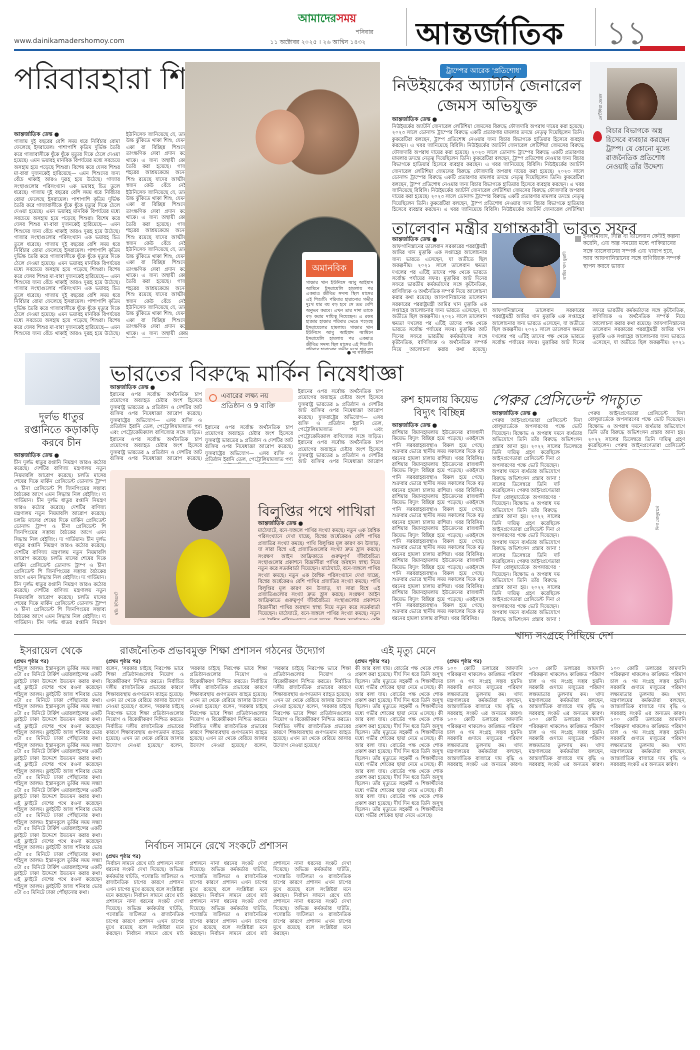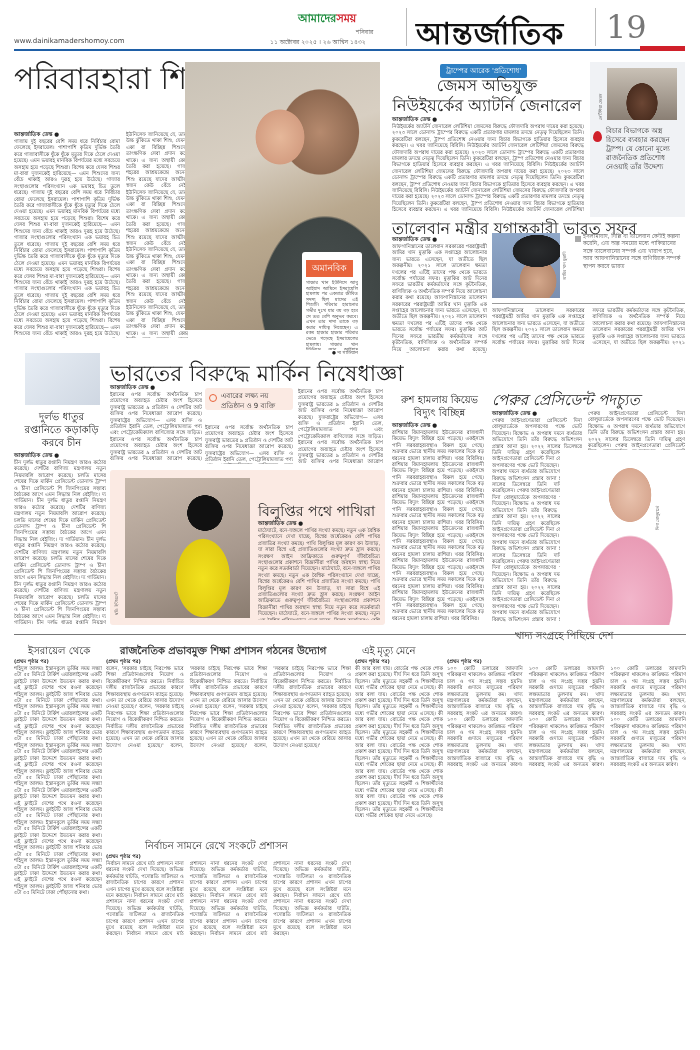--- a/index.html
+++ b/index.html
@@ -61,42 +61,42 @@
 </head>
 <body>
 
 <div class="abs url">www.dainikamadershomoy.com</div>
 <div class="abs brand serif"><span>আমাদের</span><span class="red">সময়</span></div>
 <div class="abs weekday">শনিবার</div>
 <div class="abs date">১১ অক্টোবর ২০২৫ । ২৬ আশ্বিন ১৪৩২</div>
 <div class="abs vline-h"></div>
 <div class="abs section-title serif">আন্তর্জাতিক</div>
 <div class="abs vline-h2"></div>
-<div class="abs page-num serif">19</div>
+<div class="abs page-num serif">১১</div>
 <div class="abs header-rule"></div>
 <div class="abs header-red"></div>
 
 <div class="abs headline" style="left:14px;top:62px;font-size:30px;line-height:34px;">
   <div>পরিবারহারা শিশুরা</div>
 </div>
 <div class="abs byline" style="left:14px;top:131px;">আন্তর্জাতিক ডেস্ক ●</div>
 <div class="abs body-text" style="left:14px;top:138px;width:106px;height:200px;">গাজায় দুই বছরের বেশি সময় ধরে নির্বিচার বোমা ফেলেছে ইসরায়েল। পাশাপাশি কৃত্রিম দুর্ভিক্ষ তৈরি করে গাজাবাসীকে ধুঁকে ধুঁকে মৃত্যুর দিকে ঠেলে দেওয়া হয়েছে। এমন ভয়াবহ মানবিক বিপর্যয়ের মধ্যে সবচেয়ে অসহায় হয়ে পড়েছে শিশুরা। বিশেষ করে যেসব শিশুর মা-বাবা দুজনকেই হারিয়েছে— এমন শিশুদের জন্য বেঁচে থাকাই আরও দুরূহ হয়ে উঠেছে। গাজার সংস্থাগুলোর পরিসংখ্যান এক ভয়াবহ চিত্র তুলে ধরেছে। গাজায় দুই বছরের বেশি সময় ধরে নির্বিচার বোমা ফেলেছে ইসরায়েল। পাশাপাশি কৃত্রিম দুর্ভিক্ষ তৈরি করে গাজাবাসীকে ধুঁকে ধুঁকে মৃত্যুর দিকে ঠেলে দেওয়া হয়েছে। এমন ভয়াবহ মানবিক বিপর্যয়ের মধ্যে সবচেয়ে অসহায় হয়ে পড়েছে শিশুরা। বিশেষ করে যেসব শিশুর মা-বাবা দুজনকেই হারিয়েছে— এমন শিশুদের জন্য বেঁচে থাকাই আরও দুরূহ হয়ে উঠেছে। গাজার সংস্থাগুলোর পরিসংখ্যান এক ভয়াবহ চিত্র তুলে ধরেছে। গাজায় দুই বছরের বেশি সময় ধরে নির্বিচার বোমা ফেলেছে ইসরায়েল। পাশাপাশি কৃত্রিম দুর্ভিক্ষ তৈরি করে গাজাবাসীকে ধুঁকে ধুঁকে মৃত্যুর দিকে ঠেলে দেওয়া হয়েছে। এমন ভয়াবহ মানবিক বিপর্যয়ের মধ্যে সবচেয়ে অসহায় হয়ে পড়েছে শিশুরা। বিশেষ করে যেসব শিশুর মা-বাবা দুজনকেই হারিয়েছে— এমন শিশুদের জন্য বেঁচে থাকাই আরও দুরূহ হয়ে উঠেছে। গাজার সংস্থাগুলোর পরিসংখ্যান এক ভয়াবহ চিত্র তুলে ধরেছে। গাজায় দুই বছরের বেশি সময় ধরে নির্বিচার বোমা ফেলেছে ইসরায়েল। পাশাপাশি কৃত্রিম দুর্ভিক্ষ তৈরি করে গাজাবাসীকে ধুঁকে ধুঁকে মৃত্যুর দিকে ঠেলে দেওয়া হয়েছে। এমন ভয়াবহ মানবিক বিপর্যয়ের মধ্যে সবচেয়ে অসহায় হয়ে পড়েছে শিশুরা। বিশেষ করে যেসব শিশুর মা-বাবা দুজনকেই হারিয়েছে— এমন শিশুদের জন্য বেঁচে থাকাই আরও দুরূহ হয়ে উঠেছে। গাজার সংস্থাগুলোর পরিসংখ্যান এক ভয়াবহ চিত্র তুলে ধরেছে। গাজায় দুই বছরের বেশি সময় ধরে নির্বিচার বোমা ফেলেছে ইসরায়েল। পাশাপাশি কৃত্রিম দুর্ভিক্ষ তৈরি করে গাজাবাসীকে ধুঁকে ধুঁকে মৃত্যুর দিকে ঠেলে দেওয়া হয়েছে। এমন ভয়াবহ মানবিক বিপর্যয়ের মধ্যে সবচেয়ে অসহায় হয়ে পড়েছে শিশুরা। বিশেষ করে যেসব শিশুর মা-বাবা দুজনকেই হারিয়েছে— এমন শিশুদের জন্য বেঁচে থাকাই আরও দুরূহ হয়ে উঠেছে। গাজার সংস্থাগুলোর পরিসংখ্যান এক ভয়াবহ চিত্র তুলে ধরেছে। গাজায় দুই বছরের বেশি সময় ধরে নির্বিচার বোমা ফেলেছে ইসরায়েল। পাশাপাশি কৃত্রিম দুর্ভিক্ষ তৈরি করে গাজাবাসীকে ধুঁকে ধুঁকে মৃত্যুর দিকে ঠেলে দেওয়া হয়েছে। এমন ভয়াবহ মানবিক বিপর্যয়ের মধ্যে সবচেয়ে অসহায় হয়ে পড়েছে শিশুরা। বিশেষ করে যেসব শিশুর মা-বাবা দুজনকেই হারিয়েছে— এমন শিশুদের জন্য বেঁচে থাকাই আরও দুরূহ হয়ে উঠেছে। গাজার সংস্থাগুলোর পরিসংখ্যান এক ভয়াবহ চিত্র তুলে ধরেছে। </div>
 <div class="abs body-text" style="left:126px;top:131px;width:62px;height:207px;">ইউনিসেফ জানিয়েছে যে, তারা উচ্চ ঝুঁকিতে থাকা শিশু, যেমন- একা বা বিচ্ছিন্ন শিশুদের তাৎক্ষণিক সেবা প্রদান করে থাকে। এ জন্য অস্থায়ী কেন্দ্র তৈরি করা হয়েছে। গাজা শহরের আশ্রয়কেন্দ্রে অনেক শিশু রয়েছে যাদের আত্মীয়-স্বজন কেউ বেঁচে নেই। ইউনিসেফ জানিয়েছে যে, তারা উচ্চ ঝুঁকিতে থাকা শিশু, যেমন- একা বা বিচ্ছিন্ন শিশুদের তাৎক্ষণিক সেবা প্রদান করে থাকে। এ জন্য অস্থায়ী কেন্দ্র তৈরি করা হয়েছে। গাজা শহরের আশ্রয়কেন্দ্রে অনেক শিশু রয়েছে যাদের আত্মীয়-স্বজন কেউ বেঁচে নেই। ইউনিসেফ জানিয়েছে যে, তারা উচ্চ ঝুঁকিতে থাকা শিশু, যেমন- একা বা বিচ্ছিন্ন শিশুদের তাৎক্ষণিক সেবা প্রদান করে থাকে। এ জন্য অস্থায়ী কেন্দ্র তৈরি করা হয়েছে। গাজা শহরের আশ্রয়কেন্দ্রে অনেক শিশু রয়েছে যাদের আত্মীয়-স্বজন কেউ বেঁচে নেই। ইউনিসেফ জানিয়েছে যে, তারা উচ্চ ঝুঁকিতে থাকা শিশু, যেমন- একা বা বিচ্ছিন্ন শিশুদের তাৎক্ষণিক সেবা প্রদান করে থাকে। এ জন্য অস্থায়ী কেন্দ্র তৈরি করা হয়েছে। গাজা শহরের আশ্রয়কেন্দ্রে অনেক শিশু রয়েছে যাদের আত্মীয়-স্বজন কেউ বেঁচে নেই। ইউনিসেফ জানিয়েছে যে, তারা উচ্চ ঝুঁকিতে থাকা শিশু, যেমন- একা বা বিচ্ছিন্ন শিশুদের তাৎক্ষণিক সেবা প্রদান করে থাকে। এ জন্য অস্থায়ী কেন্দ্র তৈরি করা হয়েছে। গাজা শহরের আশ্রয়কেন্দ্রে অনেক শিশু রয়েছে যাদের আত্মীয়-স্বজন কেউ বেঁচে নেই। ইউনিসেফ জানিয়েছে যে, তারা উচ্চ ঝুঁকিতে থাকা শিশু, যেমন- একা বা বিচ্ছিন্ন শিশুদের তাৎক্ষণিক সেবা প্রদান করে থাকে। এ জন্য অস্থায়ী কেন্দ্র তৈরি করা হয়েছে। গাজা শহরের আশ্রয়কেন্দ্রে অনেক শিশু রয়েছে যাদের আত্মীয়-স্বজন কেউ বেঁচে নেই। </div>
 <div class="abs photo photo-child" style="left:185px;top:62px;width:195px;height:268px;"></div>
 
-<div class="abs inset-card" style="left:302px;top:252px;width:60px;height:100px;">
+<div class="abs inset-card" style="left:302px;top:252px;width:75px;height:100px;">
   <div class="orange-tag" style="display:inline-block;margin-bottom:3px;">অমানবিক</div>
   <div class="body-text" style="height:70px;font-size:4.5px;line-height:5.6px;">গাজার খান ইউনিসে আবু আইয়াদ আমিনে ইসরায়েলি হামলায় পর একমাত্র জীবিত সদস্য ছিল মাসের এই শিশুটি। পরিবার হারানোর গভীর দুঃখ যার বয় বড় হবে সে তত বেশি অনুভব করবে। এখন তার দাদা তাকে বড় করার দায়িত্ব নিয়েছেন। এ রকম হাজার হাজার পরিবার ভেঙে পড়েছে ইসরায়েলের হামলায়। গাজার খান ইউনিসে আবু আইয়াদ আমিনে ইসরায়েলি হামলায় পর একমাত্র জীবিত সদস্য ছিল মাসের এই শিশুটি। পরিবার হারানোর গভীর দুঃখ যার বয় বড় হবে সে তত বেশি অনুভব করবে। এখন তার দাদা তাকে বড় করার দায়িত্ব নিয়েছেন। এ রকম হাজার হাজার পরিবার ভেঙে পড়েছে ইসরায়েলের হামলায়। গাজার খান ইউনিসে আবু আইয়াদ আমিনে ইসরায়েলি হামলায় পর একমাত্র জীবিত সদস্য ছিল মাসের এই শিশুটি। পরিবার হারানোর গভীর দুঃখ যার বয় বড় হবে সে তত বেশি অনুভব করবে। এখন তার দাদা তাকে বড় করার দায়িত্ব নিয়েছেন। এ রকম হাজার হাজার পরিবার ভেঙে পড়েছে ইসরায়েলের হামলায়। গাজার খান ইউনিসে আবু আইয়াদ আমিনে ইসরায়েলি হামলায় পর একমাত্র জীবিত সদস্য ছিল মাসের এই শিশুটি। পরিবার হারানোর গভীর দুঃখ যার বয় বড় হবে সে তত বেশি অনুভব করবে। এখন তার দাদা তাকে বড় করার দায়িত্ব নিয়েছেন। এ রকম হাজার হাজার পরিবার ভেঙে পড়েছে ইসরায়েলের হামলায়। গাজার খান ইউনিসে আবু আইয়াদ আমিনে ইসরায়েলি হামলায় পর একমাত্র জীবিত সদস্য ছিল মাসের এই শিশুটি। পরিবার হারানোর গভীর দুঃখ যার বয় বড় হবে সে তত বেশি অনুভব করবে। এখন তার দাদা তাকে বড় করার দায়িত্ব নিয়েছেন। এ রকম হাজার হাজার পরিবার ভেঙে পড়েছে ইসরায়েলের হামলায়। গাজার খান ইউনিসে আবু আইয়াদ আমিনে ইসরায়েলি হামলায় পর একমাত্র জীবিত সদস্য ছিল মাসের এই শিশুটি। পরিবার হারানোর গভীর দুঃখ যার বয় বড় হবে সে তত বেশি অনুভব করবে। এখন তার দাদা তাকে বড় করার দায়িত্ব নিয়েছেন। এ রকম হাজার হাজার পরিবার ভেঙে পড়েছে ইসরায়েলের হামলায়। </div>
   <div style="font-size:4.5px;text-align:right;">● দ্য গার্ডিয়ান</div>
 </div>
 
 <div class="abs blue-tag" style="left:440px;top:64px;">ট্রাম্পের আরেক 'প্রতিশোধ'</div>
 <div class="abs headline" style="left:392px;top:76px;width:190px;text-align:center;font-size:16px;line-height:20px;">
+  <div>নিউইয়র্কের অ্যাটর্নি জেনারেল</div>
   <div>জেমস অভিযুক্ত</div>
-  <div>নিউইয়র্কের অ্যাটর্নি জেনারেল</div>
 </div>
 <div class="abs byline" style="left:392px;top:116px;">আন্তর্জাতিক ডেস্ক ●</div>
 <div class="abs body-text" style="left:392px;top:123px;width:192px;height:88px;">নিউইয়র্কের অ্যাটর্নি জেনারেল লেটিশিয়া জেমসের বিরুদ্ধে ফৌজদারি অপরাধ দায়ের করা হয়েছে। ২০২৩ সালে ডোনাল্ড ট্রাম্পের বিরুদ্ধে একটি প্রতারণার মামলার তদন্তে নেতৃত্ব দিয়েছিলেন তিনি। কুকরেটিরা বলছেন, ট্রাম্প প্রতিশোধ নেওয়ার জন্য বিচার বিভাগকে হাতিয়ার হিসেবে ব্যবহার করছেন। এ খবর জানিয়েছে বিবিসি। নিউইয়র্কের অ্যাটর্নি জেনারেল লেটিশিয়া জেমসের বিরুদ্ধে ফৌজদারি অপরাধ দায়ের করা হয়েছে। ২০২৩ সালে ডোনাল্ড ট্রাম্পের বিরুদ্ধে একটি প্রতারণার মামলার তদন্তে নেতৃত্ব দিয়েছিলেন তিনি। কুকরেটিরা বলছেন, ট্রাম্প প্রতিশোধ নেওয়ার জন্য বিচার বিভাগকে হাতিয়ার হিসেবে ব্যবহার করছেন। এ খবর জানিয়েছে বিবিসি। নিউইয়র্কের অ্যাটর্নি জেনারেল লেটিশিয়া জেমসের বিরুদ্ধে ফৌজদারি অপরাধ দায়ের করা হয়েছে। ২০২৩ সালে ডোনাল্ড ট্রাম্পের বিরুদ্ধে একটি প্রতারণার মামলার তদন্তে নেতৃত্ব দিয়েছিলেন তিনি। কুকরেটিরা বলছেন, ট্রাম্প প্রতিশোধ নেওয়ার জন্য বিচার বিভাগকে হাতিয়ার হিসেবে ব্যবহার করছেন। এ খবর জানিয়েছে বিবিসি। নিউইয়র্কের অ্যাটর্নি জেনারেল লেটিশিয়া জেমসের বিরুদ্ধে ফৌজদারি অপরাধ দায়ের করা হয়েছে। ২০২৩ সালে ডোনাল্ড ট্রাম্পের বিরুদ্ধে একটি প্রতারণার মামলার তদন্তে নেতৃত্ব দিয়েছিলেন তিনি। কুকরেটিরা বলছেন, ট্রাম্প প্রতিশোধ নেওয়ার জন্য বিচার বিভাগকে হাতিয়ার হিসেবে ব্যবহার করছেন। এ খবর জানিয়েছে বিবিসি। নিউইয়র্কের অ্যাটর্নি জেনারেল লেটিশিয়া জেমসের বিরুদ্ধে ফৌজদারি অপরাধ দায়ের করা হয়েছে। ২০২৩ সালে ডোনাল্ড ট্রাম্পের বিরুদ্ধে একটি প্রতারণার মামলার তদন্তে নেতৃত্ব দিয়েছিলেন তিনি। কুকরেটিরা বলছেন, ট্রাম্প প্রতিশোধ নেওয়ার জন্য বিচার বিভাগকে হাতিয়ার হিসেবে ব্যবহার করছেন। এ খবর জানিয়েছে বিবিসি। নিউইয়র্কের অ্যাটর্নি জেনারেল লেটিশিয়া জেমসের বিরুদ্ধে ফৌজদারি অপরাধ দায়ের করা হয়েছে। ২০২৩ সালে ডোনাল্ড ট্রাম্পের বিরুদ্ধে একটি প্রতারণার মামলার তদন্তে নেতৃত্ব দিয়েছিলেন তিনি। কুকরেটিরা বলছেন, ট্রাম্প প্রতিশোধ নেওয়ার জন্য বিচার বিভাগকে হাতিয়ার হিসেবে ব্যবহার করছেন। এ খবর জানিয়েছে বিবিসি। </div>
 
 <div class="abs grey-box" style="left:590px;top:62px;width:95px;height:155px;"></div>
 <div class="abs credit" style="left:598px;top:75px;height:45px;">লেটিশিয়া জেমস</div>
 <div class="abs photo photo-letitia" style="left:607px;top:68px;width:70px;height:52px;"></div>
 <div class="abs bullet-red" style="left:593px;top:131px;"></div>
 <div class="abs" style="left:606px;top:127px;width:78px;font-size:7px;line-height:9px;color:#333;">বিচার বিভাগকে অস্ত্র হিসেবে ব্যবহার করছেন ট্রাম্প। যে কোনো মূল্যে রাজনৈতিক প্রতিশোধ নেওয়াই তাঁর উদ্দেশ্য</div>
 
@@ -107,21 +107,21 @@
 <div class="abs credit" style="left:562px;top:240px;height:40px;">আমির খান মুত্তাকি</div>
 <div class="abs bullet-grey" style="left:575px;top:236px;"></div>
 <div class="abs" style="left:583px;top:233px;width:100px;font-size:5.6px;line-height:7.4px;color:#555;">ইসলামাবাদ, দিল্লি বা তালেবান কেউই কল্পনা করেনি, এত অল্প সময়ের মধ্যে পাকিস্তানের সঙ্গে তালেবানের সম্পর্ক এত খারাপ হবে, আর আফগানিস্তানের সঙ্গে বাণিজ্যিক সম্পর্ক স্থাপন করবে ভারত</div>
 <div class="abs rule" style="left:492px;top:303px;width:193px;"></div>
 <div class="abs body-text" style="left:492px;top:307px;width:193px;height:40px;column-count:2;column-gap:8px;">আফগানিস্তানের তালেবান সরকারের পররাষ্ট্রমন্ত্রী আমির খান মুত্তাকি এক সপ্তাহের আলোচনার জন্য ভারতে এসেছেন, যা অতীতে ছিল অকল্পনীয়। ২০২১ সালে তালেবান ক্ষমতা দখলের পর এটিই তাদের পক্ষ থেকে ভারতে সর্বোচ্চ পর্যায়ের সফর। মুত্তাকির আট দিনের সফরে ভারতীয় কর্মকর্তাদের সঙ্গে কূটনৈতিক, বাণিজ্যিক ও অর্থনৈতিক সম্পর্ক নিয়ে আলোচনা করার কথা রয়েছে। আফগানিস্তানের তালেবান সরকারের পররাষ্ট্রমন্ত্রী আমির খান মুত্তাকি এক সপ্তাহের আলোচনার জন্য ভারতে এসেছেন, যা অতীতে ছিল অকল্পনীয়। ২০২১ সালে তালেবান ক্ষমতা দখলের পর এটিই তাদের পক্ষ থেকে ভারতে সর্বোচ্চ পর্যায়ের সফর। মুত্তাকির আট দিনের সফরে ভারতীয় কর্মকর্তাদের সঙ্গে কূটনৈতিক, বাণিজ্যিক ও অর্থনৈতিক সম্পর্ক নিয়ে আলোচনা করার কথা রয়েছে। আফগানিস্তানের তালেবান সরকারের পররাষ্ট্রমন্ত্রী আমির খান মুত্তাকি এক সপ্তাহের আলোচনার জন্য ভারতে এসেছেন, যা অতীতে ছিল অকল্পনীয়। ২০২১ সালে তালেবান ক্ষমতা দখলের পর এটিই তাদের পক্ষ থেকে ভারতে সর্বোচ্চ পর্যায়ের সফর। মুত্তাকির আট দিনের সফরে ভারতীয় কর্মকর্তাদের সঙ্গে কূটনৈতিক, বাণিজ্যিক ও অর্থনৈতিক সম্পর্ক নিয়ে আলোচনা করার কথা রয়েছে। আফগানিস্তানের তালেবান সরকারের পররাষ্ট্রমন্ত্রী আমির খান মুত্তাকি এক সপ্তাহের আলোচনার জন্য ভারতে এসেছেন, যা অতীতে ছিল অকল্পনীয়। ২০২১ সালে তালেবান ক্ষমতা দখলের পর এটিই তাদের পক্ষ থেকে ভারতে সর্বোচ্চ পর্যায়ের সফর। মুত্তাকির আট দিনের সফরে ভারতীয় কর্মকর্তাদের সঙ্গে কূটনৈতিক, বাণিজ্যিক ও অর্থনৈতিক সম্পর্ক নিয়ে আলোচনা করার কথা রয়েছে। আফগানিস্তানের তালেবান সরকারের পররাষ্ট্রমন্ত্রী আমির খান মুত্তাকি এক সপ্তাহের আলোচনার জন্য ভারতে এসেছেন, যা অতীতে ছিল অকল্পনীয়। ২০২১ সালে তালেবান ক্ষমতা দখলের পর এটিই তাদের পক্ষ থেকে ভারতে সর্বোচ্চ পর্যায়ের সফর। মুত্তাকির আট দিনের সফরে ভারতীয় কর্মকর্তাদের সঙ্গে কূটনৈতিক, বাণিজ্যিক ও অর্থনৈতিক সম্পর্ক নিয়ে আলোচনা করার কথা রয়েছে। আফগানিস্তানের তালেবান সরকারের পররাষ্ট্রমন্ত্রী আমির খান মুত্তাকি এক সপ্তাহের আলোচনার জন্য ভারতে এসেছেন, যা অতীতে ছিল অকল্পনীয়। ২০২১ সালে তালেবান ক্ষমতা দখলের পর এটিই তাদের পক্ষ থেকে ভারতে সর্বোচ্চ পর্যায়ের সফর। মুত্তাকির আট দিনের সফরে ভারতীয় কর্মকর্তাদের সঙ্গে কূটনৈতিক, বাণিজ্যিক ও অর্থনৈতিক সম্পর্ক নিয়ে আলোচনা করার কথা রয়েছে। </div>
 
 <div class="abs photo photo-chip" style="left:25px;top:353px;width:75px;height:52px;"></div>
 <div class="abs headline" style="left:110px;top:356px;font-size:22px;">ভারতের বিরুদ্ধে মার্কিন নিষেধাজ্ঞা</div>
 <div class="abs byline" style="left:110px;top:384px;">আন্তর্জাতিক ডেস্ক ●</div>
 <div class="abs body-text" style="left:110px;top:391px;width:92px;height:70px;">ইরানের ওপর সর্বোচ্চ অর্থনৈতিক চাপ প্রয়োগের অব্যাহত চেষ্টার অংশ হিসেবে যুক্তরাষ্ট্র ভারতের ৯ প্রতিষ্ঠান ও দেশটির আট ব্যক্তির ওপর নিষেধাজ্ঞা আরোপ করেছে। যুক্তরাষ্ট্রের অভিযোগ— এসব ব্যক্তি ও প্রতিষ্ঠান ইরানি তেল, পেট্রোলিয়ামজাত পণ্য এবং পেট্রোকেমিক্যাল বাণিজ্যের সঙ্গে জড়িত। ইরানের ওপর সর্বোচ্চ অর্থনৈতিক চাপ প্রয়োগের অব্যাহত চেষ্টার অংশ হিসেবে যুক্তরাষ্ট্র ভারতের ৯ প্রতিষ্ঠান ও দেশটির আট ব্যক্তির ওপর নিষেধাজ্ঞা আরোপ করেছে। যুক্তরাষ্ট্রের অভিযোগ— এসব ব্যক্তি ও প্রতিষ্ঠান ইরানি তেল, পেট্রোলিয়ামজাত পণ্য এবং পেট্রোকেমিক্যাল বাণিজ্যের সঙ্গে জড়িত। ইরানের ওপর সর্বোচ্চ অর্থনৈতিক চাপ প্রয়োগের অব্যাহত চেষ্টার অংশ হিসেবে যুক্তরাষ্ট্র ভারতের ৯ প্রতিষ্ঠান ও দেশটির আট ব্যক্তির ওপর নিষেধাজ্ঞা আরোপ করেছে। যুক্তরাষ্ট্রের অভিযোগ— এসব ব্যক্তি ও প্রতিষ্ঠান ইরানি তেল, পেট্রোলিয়ামজাত পণ্য এবং পেট্রোকেমিক্যাল বাণিজ্যের সঙ্গে জড়িত। ইরানের ওপর সর্বোচ্চ অর্থনৈতিক চাপ প্রয়োগের অব্যাহত চেষ্টার অংশ হিসেবে যুক্তরাষ্ট্র ভারতের ৯ প্রতিষ্ঠান ও দেশটির আট ব্যক্তির ওপর নিষেধাজ্ঞা আরোপ করেছে। যুক্তরাষ্ট্রের অভিযোগ— এসব ব্যক্তি ও প্রতিষ্ঠান ইরানি তেল, পেট্রোলিয়ামজাত পণ্য এবং পেট্রোকেমিক্যাল বাণিজ্যের সঙ্গে জড়িত। ইরানের ওপর সর্বোচ্চ অর্থনৈতিক চাপ প্রয়োগের অব্যাহত চেষ্টার অংশ হিসেবে যুক্তরাষ্ট্র ভারতের ৯ প্রতিষ্ঠান ও দেশটির আট ব্যক্তির ওপর নিষেধাজ্ঞা আরোপ করেছে। যুক্তরাষ্ট্রের অভিযোগ— এসব ব্যক্তি ও প্রতিষ্ঠান ইরানি তেল, পেট্রোলিয়ামজাত পণ্য এবং পেট্রোকেমিক্যাল বাণিজ্যের সঙ্গে জড়িত। ইরানের ওপর সর্বোচ্চ অর্থনৈতিক চাপ প্রয়োগের অব্যাহত চেষ্টার অংশ হিসেবে যুক্তরাষ্ট্র ভারতের ৯ প্রতিষ্ঠান ও দেশটির আট ব্যক্তির ওপর নিষেধাজ্ঞা আরোপ করেছে। যুক্তরাষ্ট্রের অভিযোগ— এসব ব্যক্তি ও প্রতিষ্ঠান ইরানি তেল, পেট্রোলিয়ামজাত পণ্য এবং পেট্রোকেমিক্যাল বাণিজ্যের সঙ্গে জড়িত। </div>
-<div class="abs pink-box" style="left:205px;top:388px;width:88px;height:22px;">
+<div class="abs pink-box" style="left:205px;top:388px;width:88px;height:14px;">
   <div class="bullet-ring" style="position:absolute;left:4px;top:6px;"></div>
   <div style="position:absolute;left:16px;top:3px;font-size:7px;line-height:10px;color:#333;">
     <div>এবারের লক্ষ্য নয়</div>
     <div>প্রতিষ্ঠান ও 9 ব্যক্তি</div>
   </div>
 </div>
 <div class="abs body-text" style="left:205px;top:424px;width:88px;height:40px;">ইরানের ওপর সর্বোচ্চ অর্থনৈতিক চাপ প্রয়োগের অব্যাহত চেষ্টার অংশ হিসেবে যুক্তরাষ্ট্র ভারতের ৯ প্রতিষ্ঠান ও দেশটির আট ব্যক্তির ওপর নিষেধাজ্ঞা আরোপ করেছে। যুক্তরাষ্ট্রের অভিযোগ— এসব ব্যক্তি ও প্রতিষ্ঠান ইরানি তেল, পেট্রোলিয়ামজাত পণ্য এবং পেট্রোকেমিক্যাল বাণিজ্যের সঙ্গে জড়িত। ইরানের ওপর সর্বোচ্চ অর্থনৈতিক চাপ প্রয়োগের অব্যাহত চেষ্টার অংশ হিসেবে যুক্তরাষ্ট্র ভারতের ৯ প্রতিষ্ঠান ও দেশটির আট ব্যক্তির ওপর নিষেধাজ্ঞা আরোপ করেছে। যুক্তরাষ্ট্রের অভিযোগ— এসব ব্যক্তি ও প্রতিষ্ঠান ইরানি তেল, পেট্রোলিয়ামজাত পণ্য এবং পেট্রোকেমিক্যাল বাণিজ্যের সঙ্গে জড়িত। ইরানের ওপর সর্বোচ্চ অর্থনৈতিক চাপ প্রয়োগের অব্যাহত চেষ্টার অংশ হিসেবে যুক্তরাষ্ট্র ভারতের ৯ প্রতিষ্ঠান ও দেশটির আট ব্যক্তির ওপর নিষেধাজ্ঞা আরোপ করেছে। যুক্তরাষ্ট্রের অভিযোগ— এসব ব্যক্তি ও প্রতিষ্ঠান ইরানি তেল, পেট্রোলিয়ামজাত পণ্য এবং পেট্রোকেমিক্যাল বাণিজ্যের সঙ্গে জড়িত। ইরানের ওপর সর্বোচ্চ অর্থনৈতিক চাপ প্রয়োগের অব্যাহত চেষ্টার অংশ হিসেবে যুক্তরাষ্ট্র ভারতের ৯ প্রতিষ্ঠান ও দেশটির আট ব্যক্তির ওপর নিষেধাজ্ঞা আরোপ করেছে। যুক্তরাষ্ট্রের অভিযোগ— এসব ব্যক্তি ও প্রতিষ্ঠান ইরানি তেল, পেট্রোলিয়ামজাত পণ্য এবং পেট্রোকেমিক্যাল বাণিজ্যের সঙ্গে জড়িত। ইরানের ওপর সর্বোচ্চ অর্থনৈতিক চাপ প্রয়োগের অব্যাহত চেষ্টার অংশ হিসেবে যুক্তরাষ্ট্র ভারতের ৯ প্রতিষ্ঠান ও দেশটির আট ব্যক্তির ওপর নিষেধাজ্ঞা আরোপ করেছে। যুক্তরাষ্ট্রের অভিযোগ— এসব ব্যক্তি ও প্রতিষ্ঠান ইরানি তেল, পেট্রোলিয়ামজাত পণ্য এবং পেট্রোকেমিক্যাল বাণিজ্যের সঙ্গে জড়িত। ইরানের ওপর সর্বোচ্চ অর্থনৈতিক চাপ প্রয়োগের অব্যাহত চেষ্টার অংশ হিসেবে যুক্তরাষ্ট্র ভারতের ৯ প্রতিষ্ঠান ও দেশটির আট ব্যক্তির ওপর নিষেধাজ্ঞা আরোপ করেছে। যুক্তরাষ্ট্রের অভিযোগ— এসব ব্যক্তি ও প্রতিষ্ঠান ইরানি তেল, পেট্রোলিয়ামজাত পণ্য এবং পেট্রোকেমিক্যাল বাণিজ্যের সঙ্গে জড়িত। </div>
 <div class="abs body-text" style="left:298px;top:388px;width:85px;height:76px;">ইরানের ওপর সর্বোচ্চ অর্থনৈতিক চাপ প্রয়োগের অব্যাহত চেষ্টার অংশ হিসেবে যুক্তরাষ্ট্র ভারতের ৯ প্রতিষ্ঠান ও দেশটির আট ব্যক্তির ওপর নিষেধাজ্ঞা আরোপ করেছে। যুক্তরাষ্ট্রের অভিযোগ— এসব ব্যক্তি ও প্রতিষ্ঠান ইরানি তেল, পেট্রোলিয়ামজাত পণ্য এবং পেট্রোকেমিক্যাল বাণিজ্যের সঙ্গে জড়িত। ইরানের ওপর সর্বোচ্চ অর্থনৈতিক চাপ প্রয়োগের অব্যাহত চেষ্টার অংশ হিসেবে যুক্তরাষ্ট্র ভারতের ৯ প্রতিষ্ঠান ও দেশটির আট ব্যক্তির ওপর নিষেধাজ্ঞা আরোপ করেছে। যুক্তরাষ্ট্রের অভিযোগ— এসব ব্যক্তি ও প্রতিষ্ঠান ইরানি তেল, পেট্রোলিয়ামজাত পণ্য এবং পেট্রোকেমিক্যাল বাণিজ্যের সঙ্গে জড়িত। ইরানের ওপর সর্বোচ্চ অর্থনৈতিক চাপ প্রয়োগের অব্যাহত চেষ্টার অংশ হিসেবে যুক্তরাষ্ট্র ভারতের ৯ প্রতিষ্ঠান ও দেশটির আট ব্যক্তির ওপর নিষেধাজ্ঞা আরোপ করেছে। যুক্তরাষ্ট্রের অভিযোগ— এসব ব্যক্তি ও প্রতিষ্ঠান ইরানি তেল, পেট্রোলিয়ামজাত পণ্য এবং পেট্রোকেমিক্যাল বাণিজ্যের সঙ্গে জড়িত। ইরানের ওপর সর্বোচ্চ অর্থনৈতিক চাপ প্রয়োগের অব্যাহত চেষ্টার অংশ হিসেবে যুক্তরাষ্ট্র ভারতের ৯ প্রতিষ্ঠান ও দেশটির আট ব্যক্তির ওপর নিষেধাজ্ঞা আরোপ করেছে। যুক্তরাষ্ট্রের অভিযোগ— এসব ব্যক্তি ও প্রতিষ্ঠান ইরানি তেল, পেট্রোলিয়ামজাত পণ্য এবং পেট্রোকেমিক্যাল বাণিজ্যের সঙ্গে জড়িত। ইরানের ওপর সর্বোচ্চ অর্থনৈতিক চাপ প্রয়োগের অব্যাহত চেষ্টার অংশ হিসেবে যুক্তরাষ্ট্র ভারতের ৯ প্রতিষ্ঠান ও দেশটির আট ব্যক্তির ওপর নিষেধাজ্ঞা আরোপ করেছে। যুক্তরাষ্ট্রের অভিযোগ— এসব ব্যক্তি ও প্রতিষ্ঠান ইরানি তেল, পেট্রোলিয়ামজাত পণ্য এবং পেট্রোকেমিক্যাল বাণিজ্যের সঙ্গে জড়িত। ইরানের ওপর সর্বোচ্চ অর্থনৈতিক চাপ প্রয়োগের অব্যাহত চেষ্টার অংশ হিসেবে যুক্তরাষ্ট্র ভারতের ৯ প্রতিষ্ঠান ও দেশটির আট ব্যক্তির ওপর নিষেধাজ্ঞা আরোপ করেছে। যুক্তরাষ্ট্রের অভিযোগ— এসব ব্যক্তি ও প্রতিষ্ঠান ইরানি তেল, পেট্রোলিয়ামজাত পণ্য এবং পেট্রোকেমিক্যাল বাণিজ্যের সঙ্গে জড়িত। </div>
 
 <div class="abs headline" style="left:14px;top:410px;width:95px;text-align:center;font-size:10px;line-height:13px;">
@@ -148,31 +148,31 @@
 
 <div class="abs headline" style="left:492px;top:388px;font-size:15px;font-style:italic;">পেরুর প্রেসিডেন্ট পদচ্যুত</div>
 <div class="abs byline" style="left:492px;top:410px;">আন্তর্জাতিক ডেস্ক ●</div>
 <div class="abs body-text" style="left:492px;top:417px;width:90px;height:205px;">পেরুর আইনপ্রণেতারা প্রেসিডেন্ট দিনা বোলুয়ার্তেকে অপসারণের পক্ষে ভোট দিয়েছেন। বিক্ষোভ ও অপরাধ দমনে ব্যর্থতার অভিযোগে তিনি তাঁর বিরুদ্ধে অভিশংসন প্রস্তাব আনা হয়। ২০২২ সালের ডিসেম্বরে তিনি দায়িত্ব গ্রহণ করেছিলেন। পেরুর আইনপ্রণেতারা প্রেসিডেন্ট দিনা বোলুয়ার্তেকে অপসারণের পক্ষে ভোট দিয়েছেন। বিক্ষোভ ও অপরাধ দমনে ব্যর্থতার অভিযোগে তিনি তাঁর বিরুদ্ধে অভিশংসন প্রস্তাব আনা হয়। ২০২২ সালের ডিসেম্বরে তিনি দায়িত্ব গ্রহণ করেছিলেন। পেরুর আইনপ্রণেতারা প্রেসিডেন্ট দিনা বোলুয়ার্তেকে অপসারণের পক্ষে ভোট দিয়েছেন। বিক্ষোভ ও অপরাধ দমনে ব্যর্থতার অভিযোগে তিনি তাঁর বিরুদ্ধে অভিশংসন প্রস্তাব আনা হয়। ২০২২ সালের ডিসেম্বরে তিনি দায়িত্ব গ্রহণ করেছিলেন। পেরুর আইনপ্রণেতারা প্রেসিডেন্ট দিনা বোলুয়ার্তেকে অপসারণের পক্ষে ভোট দিয়েছেন। বিক্ষোভ ও অপরাধ দমনে ব্যর্থতার অভিযোগে তিনি তাঁর বিরুদ্ধে অভিশংসন প্রস্তাব আনা হয়। ২০২২ সালের ডিসেম্বরে তিনি দায়িত্ব গ্রহণ করেছিলেন। পেরুর আইনপ্রণেতারা প্রেসিডেন্ট দিনা বোলুয়ার্তেকে অপসারণের পক্ষে ভোট দিয়েছেন। বিক্ষোভ ও অপরাধ দমনে ব্যর্থতার অভিযোগে তিনি তাঁর বিরুদ্ধে অভিশংসন প্রস্তাব আনা হয়। ২০২২ সালের ডিসেম্বরে তিনি দায়িত্ব গ্রহণ করেছিলেন। পেরুর আইনপ্রণেতারা প্রেসিডেন্ট দিনা বোলুয়ার্তেকে অপসারণের পক্ষে ভোট দিয়েছেন। বিক্ষোভ ও অপরাধ দমনে ব্যর্থতার অভিযোগে তিনি তাঁর বিরুদ্ধে অভিশংসন প্রস্তাব আনা হয়। ২০২২ সালের ডিসেম্বরে তিনি দায়িত্ব গ্রহণ করেছিলেন। </div>
 <div class="abs body-text" style="left:588px;top:410px;width:97px;height:40px;">পেরুর আইনপ্রণেতারা প্রেসিডেন্ট দিনা বোলুয়ার্তেকে অপসারণের পক্ষে ভোট দিয়েছেন। বিক্ষোভ ও অপরাধ দমনে ব্যর্থতার অভিযোগে তিনি তাঁর বিরুদ্ধে অভিশংসন প্রস্তাব আনা হয়। ২০২২ সালের ডিসেম্বরে তিনি দায়িত্ব গ্রহণ করেছিলেন। পেরুর আইনপ্রণেতারা প্রেসিডেন্ট দিনা বোলুয়ার্তেকে অপসারণের পক্ষে ভোট দিয়েছেন। বিক্ষোভ ও অপরাধ দমনে ব্যর্থতার অভিযোগে তিনি তাঁর বিরুদ্ধে অভিশংসন প্রস্তাব আনা হয়। ২০২২ সালের ডিসেম্বরে তিনি দায়িত্ব গ্রহণ করেছিলেন। পেরুর আইনপ্রণেতারা প্রেসিডেন্ট দিনা বোলুয়ার্তেকে অপসারণের পক্ষে ভোট দিয়েছেন। বিক্ষোভ ও অপরাধ দমনে ব্যর্থতার অভিযোগে তিনি তাঁর বিরুদ্ধে অভিশংসন প্রস্তাব আনা হয়। ২০২২ সালের ডিসেম্বরে তিনি দায়িত্ব গ্রহণ করেছিলেন। পেরুর আইনপ্রণেতারা প্রেসিডেন্ট দিনা বোলুয়ার্তেকে অপসারণের পক্ষে ভোট দিয়েছেন। বিক্ষোভ ও অপরাধ দমনে ব্যর্থতার অভিযোগে তিনি তাঁর বিরুদ্ধে অভিশংসন প্রস্তাব আনা হয়। ২০২২ সালের ডিসেম্বরে তিনি দায়িত্ব গ্রহণ করেছিলেন। পেরুর আইনপ্রণেতারা প্রেসিডেন্ট দিনা বোলুয়ার্তেকে অপসারণের পক্ষে ভোট দিয়েছেন। বিক্ষোভ ও অপরাধ দমনে ব্যর্থতার অভিযোগে তিনি তাঁর বিরুদ্ধে অভিশংসন প্রস্তাব আনা হয়। ২০২২ সালের ডিসেম্বরে তিনি দায়িত্ব গ্রহণ করেছিলেন। পেরুর আইনপ্রণেতারা প্রেসিডেন্ট দিনা বোলুয়ার্তেকে অপসারণের পক্ষে ভোট দিয়েছেন। বিক্ষোভ ও অপরাধ দমনে ব্যর্থতার অভিযোগে তিনি তাঁর বিরুদ্ধে অভিশংসন প্রস্তাব আনা হয়। ২০২২ সালের ডিসেম্বরে তিনি দায়িত্ব গ্রহণ করেছিলেন। </div>
 <div class="abs photo photo-peru" style="left:560px;top:450px;width:128px;height:175px;"></div>
 <div class="abs credit" style="left:655px;top:490px;height:40px;">দিনা বোলুয়ার্তে</div>
 
 <div class="abs" style="left:14px;top:634px;width:672px;height:1px;background:#777;"></div>
 
-<div class="abs bottom-head" style="left:28px;top:643px;text-align:right;">ইসরায়েল থেকে</div>
+<div class="abs bottom-head" style="left:20px;top:643px;text-align:right;">ইসরায়েল থেকে</div>
 <div class="abs byline" style="left:14px;top:658px;font-size:5px;">(প্রথম পৃষ্ঠার পর)</div>
 <div class="abs body-text" style="left:14px;top:665px;width:88px;height:375px;">শহিদুল আলম। ইস্তানবুলে তুর্কির সময় সন্ধ্যা ৫টা ৫৫ মিনিটে টার্কিশ এয়ারলাইন্সের একটি ফ্লাইটে ঢাকা উদ্দেশে উড্ডয়ন করার কথা। এই ফ্লাইটে দেশের পথে রওনা করেছেন শহিদুল আলম। ফ্লাইটটি আজ শনিবার ভোর ৫টা ৫৫ মিনিটে ঢাকা পৌঁছানোর কথা। শহিদুল আলম। ইস্তানবুলে তুর্কির সময় সন্ধ্যা ৫টা ৫৫ মিনিটে টার্কিশ এয়ারলাইন্সের একটি ফ্লাইটে ঢাকা উদ্দেশে উড্ডয়ন করার কথা। এই ফ্লাইটে দেশের পথে রওনা করেছেন শহিদুল আলম। ফ্লাইটটি আজ শনিবার ভোর ৫টা ৫৫ মিনিটে ঢাকা পৌঁছানোর কথা। শহিদুল আলম। ইস্তানবুলে তুর্কির সময় সন্ধ্যা ৫টা ৫৫ মিনিটে টার্কিশ এয়ারলাইন্সের একটি ফ্লাইটে ঢাকা উদ্দেশে উড্ডয়ন করার কথা। এই ফ্লাইটে দেশের পথে রওনা করেছেন শহিদুল আলম। ফ্লাইটটি আজ শনিবার ভোর ৫টা ৫৫ মিনিটে ঢাকা পৌঁছানোর কথা। শহিদুল আলম। ইস্তানবুলে তুর্কির সময় সন্ধ্যা ৫টা ৫৫ মিনিটে টার্কিশ এয়ারলাইন্সের একটি ফ্লাইটে ঢাকা উদ্দেশে উড্ডয়ন করার কথা। এই ফ্লাইটে দেশের পথে রওনা করেছেন শহিদুল আলম। ফ্লাইটটি আজ শনিবার ভোর ৫টা ৫৫ মিনিটে ঢাকা পৌঁছানোর কথা। শহিদুল আলম। ইস্তানবুলে তুর্কির সময় সন্ধ্যা ৫টা ৫৫ মিনিটে টার্কিশ এয়ারলাইন্সের একটি ফ্লাইটে ঢাকা উদ্দেশে উড্ডয়ন করার কথা। এই ফ্লাইটে দেশের পথে রওনা করেছেন শহিদুল আলম। ফ্লাইটটি আজ শনিবার ভোর ৫টা ৫৫ মিনিটে ঢাকা পৌঁছানোর কথা। শহিদুল আলম। ইস্তানবুলে তুর্কির সময় সন্ধ্যা ৫টা ৫৫ মিনিটে টার্কিশ এয়ারলাইন্সের একটি ফ্লাইটে ঢাকা উদ্দেশে উড্ডয়ন করার কথা। এই ফ্লাইটে দেশের পথে রওনা করেছেন শহিদুল আলম। ফ্লাইটটি আজ শনিবার ভোর ৫টা ৫৫ মিনিটে ঢাকা পৌঁছানোর কথা। </div>
 
-<div class="abs bottom-head" style="left:120px;top:643px;font-weight:bold;">রাজনৈতিক প্রভাবমুক্ত শিক্ষা প্রশাসন গঠনের উদ্যোগ</div>
+<div class="abs bottom-head" style="left:120px;top:643px;">রাজনৈতিক প্রভাবমুক্ত শিক্ষা প্রশাসন গঠনের উদ্যোগ</div>
 <div class="abs byline" style="left:106px;top:658px;font-size:5px;">(প্রথম পৃষ্ঠার পর)</div>
 <div class="abs body-text" style="left:106px;top:665px;width:245px;height:165px;column-count:3;column-gap:6px;">বলেন, 'সরকার চাইছে নিরপেক্ষ ভাবে শিক্ষা প্রতিষ্ঠানগুলোর নিয়োগ ও বিকেন্দ্রীকরণ নিশ্চিত করতে। নির্বাচিত দলীয় রাজনৈতিক প্রভাবের কারণে শিক্ষাব্যবস্থায় গুণগতমান ব্যাহত হয়েছে। এখন তা থেকে বেরিয়ে আসার উদ্যোগ নেওয়া হয়েছে।' বলেন, 'সরকার চাইছে নিরপেক্ষ ভাবে শিক্ষা প্রতিষ্ঠানগুলোর নিয়োগ ও বিকেন্দ্রীকরণ নিশ্চিত করতে। নির্বাচিত দলীয় রাজনৈতিক প্রভাবের কারণে শিক্ষাব্যবস্থায় গুণগতমান ব্যাহত হয়েছে। এখন তা থেকে বেরিয়ে আসার উদ্যোগ নেওয়া হয়েছে।' বলেন, 'সরকার চাইছে নিরপেক্ষ ভাবে শিক্ষা প্রতিষ্ঠানগুলোর নিয়োগ ও বিকেন্দ্রীকরণ নিশ্চিত করতে। নির্বাচিত দলীয় রাজনৈতিক প্রভাবের কারণে শিক্ষাব্যবস্থায় গুণগতমান ব্যাহত হয়েছে। এখন তা থেকে বেরিয়ে আসার উদ্যোগ নেওয়া হয়েছে।' বলেন, 'সরকার চাইছে নিরপেক্ষ ভাবে শিক্ষা প্রতিষ্ঠানগুলোর নিয়োগ ও বিকেন্দ্রীকরণ নিশ্চিত করতে। নির্বাচিত দলীয় রাজনৈতিক প্রভাবের কারণে শিক্ষাব্যবস্থায় গুণগতমান ব্যাহত হয়েছে। এখন তা থেকে বেরিয়ে আসার উদ্যোগ নেওয়া হয়েছে।' বলেন, 'সরকার চাইছে নিরপেক্ষ ভাবে শিক্ষা প্রতিষ্ঠানগুলোর নিয়োগ ও বিকেন্দ্রীকরণ নিশ্চিত করতে। নির্বাচিত দলীয় রাজনৈতিক প্রভাবের কারণে শিক্ষাব্যবস্থায় গুণগতমান ব্যাহত হয়েছে। এখন তা থেকে বেরিয়ে আসার উদ্যোগ নেওয়া হয়েছে।' বলেন, 'সরকার চাইছে নিরপেক্ষ ভাবে শিক্ষা প্রতিষ্ঠানগুলোর নিয়োগ ও বিকেন্দ্রীকরণ নিশ্চিত করতে। নির্বাচিত দলীয় রাজনৈতিক প্রভাবের কারণে শিক্ষাব্যবস্থায় গুণগতমান ব্যাহত হয়েছে। এখন তা থেকে বেরিয়ে আসার উদ্যোগ নেওয়া হয়েছে।' </div>
 
 <div class="abs bottom-head" style="left:145px;top:838px;">নির্বাচন সামনে রেখে সংকটে প্রশাসন</div>
 <div class="abs byline" style="left:106px;top:853px;font-size:5px;">(প্রথম পৃষ্ঠার পর)</div>
 <div class="abs body-text" style="left:106px;top:860px;width:245px;height:180px;column-count:3;column-gap:6px;">নির্বাচন সামনে রেখে মাঠ প্রশাসনে নানা ধরনের সংকট দেখা দিয়েছে। অভিজ্ঞ কর্মকর্তার ঘাটতি, পদোন্নতি জটিলতা ও রাজনৈতিক চাপের কারণে প্রশাসন এখন চাপের মুখে রয়েছে বলে সংশ্লিষ্টরা মনে করছেন। নির্বাচন সামনে রেখে মাঠ প্রশাসনে নানা ধরনের সংকট দেখা দিয়েছে। অভিজ্ঞ কর্মকর্তার ঘাটতি, পদোন্নতি জটিলতা ও রাজনৈতিক চাপের কারণে প্রশাসন এখন চাপের মুখে রয়েছে বলে সংশ্লিষ্টরা মনে করছেন। নির্বাচন সামনে রেখে মাঠ প্রশাসনে নানা ধরনের সংকট দেখা দিয়েছে। অভিজ্ঞ কর্মকর্তার ঘাটতি, পদোন্নতি জটিলতা ও রাজনৈতিক চাপের কারণে প্রশাসন এখন চাপের মুখে রয়েছে বলে সংশ্লিষ্টরা মনে করছেন। নির্বাচন সামনে রেখে মাঠ প্রশাসনে নানা ধরনের সংকট দেখা দিয়েছে। অভিজ্ঞ কর্মকর্তার ঘাটতি, পদোন্নতি জটিলতা ও রাজনৈতিক চাপের কারণে প্রশাসন এখন চাপের মুখে রয়েছে বলে সংশ্লিষ্টরা মনে করছেন। নির্বাচন সামনে রেখে মাঠ প্রশাসনে নানা ধরনের সংকট দেখা দিয়েছে। অভিজ্ঞ কর্মকর্তার ঘাটতি, পদোন্নতি জটিলতা ও রাজনৈতিক চাপের কারণে প্রশাসন এখন চাপের মুখে রয়েছে বলে সংশ্লিষ্টরা মনে করছেন। নির্বাচন সামনে রেখে মাঠ প্রশাসনে নানা ধরনের সংকট দেখা দিয়েছে। অভিজ্ঞ কর্মকর্তার ঘাটতি, পদোন্নতি জটিলতা ও রাজনৈতিক চাপের কারণে প্রশাসন এখন চাপের মুখে রয়েছে বলে সংশ্লিষ্টরা মনে করছেন। </div>
 
-<div class="abs bottom-head" style="left:362px;top:643px;font-family:Liberation Serif, serif;">এই মৃত্যু মেনে</div>
+<div class="abs bottom-head" style="left:381px;top:643px;">এই মৃত্যু মেনে</div>
 <div class="abs byline" style="left:355px;top:658px;font-size:5px;">(প্রথম পৃষ্ঠার পর)</div>
 <div class="abs body-text" style="left:355px;top:665px;width:88px;height:375px;">কী আর বলা যায়। বোর্ডের পক্ষ থেকে শোক প্রকাশ করা হয়েছে। দীর্ঘ দিন ধরে তিনি অসুস্থ ছিলেন। তাঁর মৃত্যুতে সহকর্মী ও শিক্ষার্থীদের মধ্যে গভীর শোকের ছায়া নেমে এসেছে। কী আর বলা যায়। বোর্ডের পক্ষ থেকে শোক প্রকাশ করা হয়েছে। দীর্ঘ দিন ধরে তিনি অসুস্থ ছিলেন। তাঁর মৃত্যুতে সহকর্মী ও শিক্ষার্থীদের মধ্যে গভীর শোকের ছায়া নেমে এসেছে। কী আর বলা যায়। বোর্ডের পক্ষ থেকে শোক প্রকাশ করা হয়েছে। দীর্ঘ দিন ধরে তিনি অসুস্থ ছিলেন। তাঁর মৃত্যুতে সহকর্মী ও শিক্ষার্থীদের মধ্যে গভীর শোকের ছায়া নেমে এসেছে। কী আর বলা যায়। বোর্ডের পক্ষ থেকে শোক প্রকাশ করা হয়েছে। দীর্ঘ দিন ধরে তিনি অসুস্থ ছিলেন। তাঁর মৃত্যুতে সহকর্মী ও শিক্ষার্থীদের মধ্যে গভীর শোকের ছায়া নেমে এসেছে। কী আর বলা যায়। বোর্ডের পক্ষ থেকে শোক প্রকাশ করা হয়েছে। দীর্ঘ দিন ধরে তিনি অসুস্থ ছিলেন। তাঁর মৃত্যুতে সহকর্মী ও শিক্ষার্থীদের মধ্যে গভীর শোকের ছায়া নেমে এসেছে। কী আর বলা যায়। বোর্ডের পক্ষ থেকে শোক প্রকাশ করা হয়েছে। দীর্ঘ দিন ধরে তিনি অসুস্থ ছিলেন। তাঁর মৃত্যুতে সহকর্মী ও শিক্ষার্থীদের মধ্যে গভীর শোকের ছায়া নেমে এসেছে। </div>
 
 <div class="abs bottom-head" style="left:515px;top:628px;">খাদ্য সংগ্রহে পিছিয়ে দেশ</div>
 <div class="abs byline" style="left:447px;top:658px;font-size:5px;">(প্রথম পৃষ্ঠার পর)</div>
 <div class="abs body-text" style="left:447px;top:665px;width:239px;height:375px;column-count:3;column-gap:6px;">১০০ কোটি ডলারের আমদানি পরিকল্পনা থাকলেও কাঙ্ক্ষিত পরিমাণ চাল ও গম সংগ্রহ সম্ভব হয়নি। সরকারি গুদামে মজুতের পরিমাণ লক্ষ্যমাত্রার তুলনায় কম। খাদ্য মন্ত্রণালয়ের কর্মকর্তারা বলছেন, আন্তর্জাতিক বাজারে দাম বৃদ্ধি ও সরবরাহ সংকট এর অন্যতম কারণ। ১০০ কোটি ডলারের আমদানি পরিকল্পনা থাকলেও কাঙ্ক্ষিত পরিমাণ চাল ও গম সংগ্রহ সম্ভব হয়নি। সরকারি গুদামে মজুতের পরিমাণ লক্ষ্যমাত্রার তুলনায় কম। খাদ্য মন্ত্রণালয়ের কর্মকর্তারা বলছেন, আন্তর্জাতিক বাজারে দাম বৃদ্ধি ও সরবরাহ সংকট এর অন্যতম কারণ। ১০০ কোটি ডলারের আমদানি পরিকল্পনা থাকলেও কাঙ্ক্ষিত পরিমাণ চাল ও গম সংগ্রহ সম্ভব হয়নি। সরকারি গুদামে মজুতের পরিমাণ লক্ষ্যমাত্রার তুলনায় কম। খাদ্য মন্ত্রণালয়ের কর্মকর্তারা বলছেন, আন্তর্জাতিক বাজারে দাম বৃদ্ধি ও সরবরাহ সংকট এর অন্যতম কারণ। ১০০ কোটি ডলারের আমদানি পরিকল্পনা থাকলেও কাঙ্ক্ষিত পরিমাণ চাল ও গম সংগ্রহ সম্ভব হয়নি। সরকারি গুদামে মজুতের পরিমাণ লক্ষ্যমাত্রার তুলনায় কম। খাদ্য মন্ত্রণালয়ের কর্মকর্তারা বলছেন, আন্তর্জাতিক বাজারে দাম বৃদ্ধি ও সরবরাহ সংকট এর অন্যতম কারণ। ১০০ কোটি ডলারের আমদানি পরিকল্পনা থাকলেও কাঙ্ক্ষিত পরিমাণ চাল ও গম সংগ্রহ সম্ভব হয়নি। সরকারি গুদামে মজুতের পরিমাণ লক্ষ্যমাত্রার তুলনায় কম। খাদ্য মন্ত্রণালয়ের কর্মকর্তারা বলছেন, আন্তর্জাতিক বাজারে দাম বৃদ্ধি ও সরবরাহ সংকট এর অন্যতম কারণ। ১০০ কোটি ডলারের আমদানি পরিকল্পনা থাকলেও কাঙ্ক্ষিত পরিমাণ চাল ও গম সংগ্রহ সম্ভব হয়নি। সরকারি গুদামে মজুতের পরিমাণ লক্ষ্যমাত্রার তুলনায় কম। খাদ্য মন্ত্রণালয়ের কর্মকর্তারা বলছেন, আন্তর্জাতিক বাজারে দাম বৃদ্ধি ও সরবরাহ সংকট এর অন্যতম কারণ। </div>
 
 </body></html>

